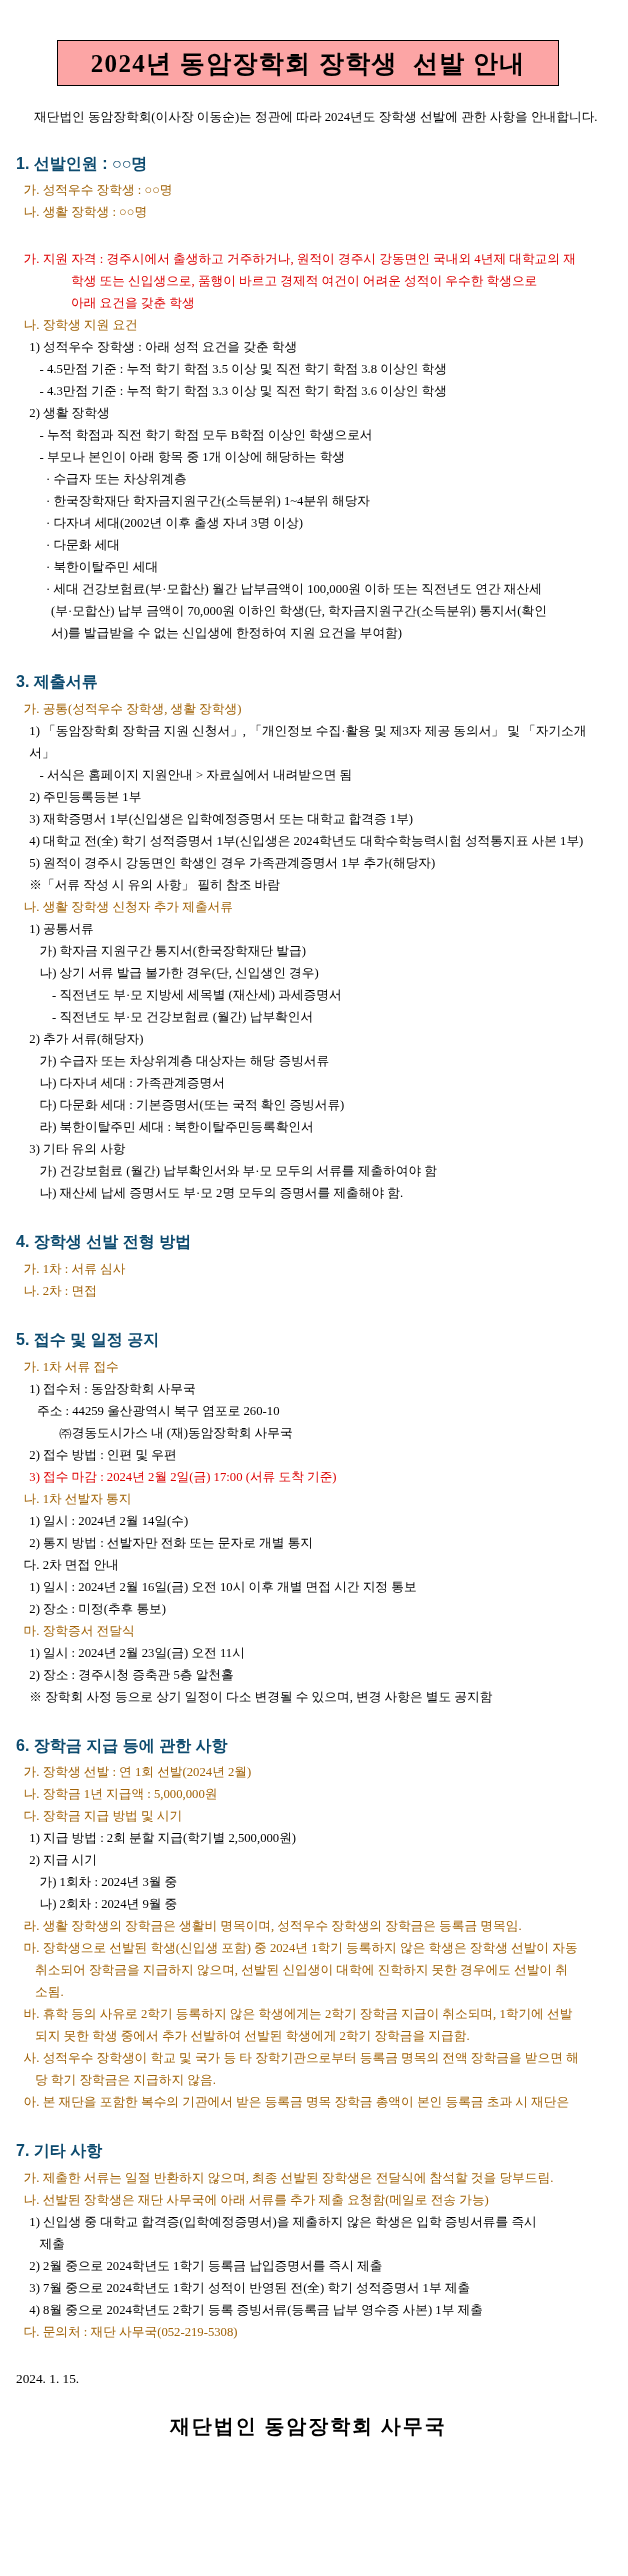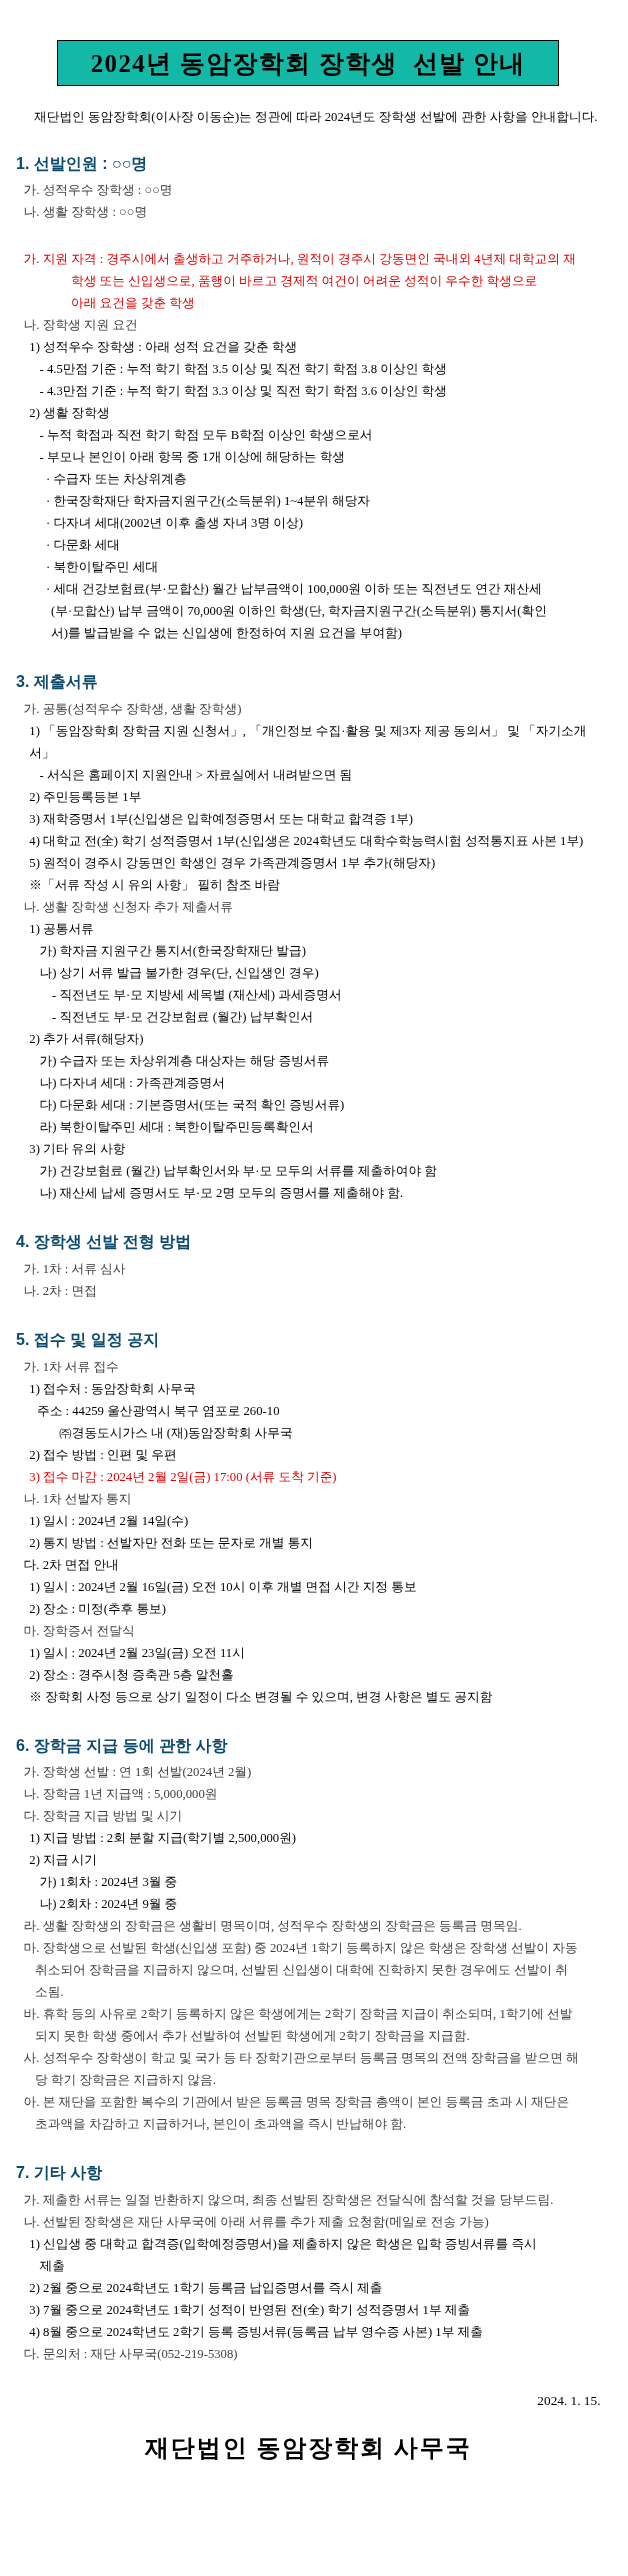--- a/index.html
+++ b/index.html
@@ -4,49 +4,49 @@
 <style>
   html,body{margin:0;padding:0;background:#ffffff;}
   body{
     width:629px;
     font-family:"Liberation Serif","DejaVu Serif",serif;
     color:#000000;
   }
   .page{width:629px;min-height:2576px;box-sizing:border-box;padding:40px 28.5px 38px 16px;}
   .banner{
     width:502px;margin:0 auto;box-sizing:border-box;
-    border:1.9px solid #000;background:#14b8a6;
+    border:1.9px solid #000;background:#fca5a5;
     height:46px;display:flex;align-items:center;justify-content:center;
   }
   .banner-title{
     font-size:25px;font-weight:bold;letter-spacing:1.3px;white-space:pre;color:#000;
   }
   .intro{margin-top:23px;margin-left:18px;font-size:12.7px;line-height:16.5px;}
   .section{margin-top:25px;}
   .sec-heading{
     font-size:16px;font-weight:bold;color:#0c4a6e;line-height:25px;margin-bottom:3.8px;
     font-family:"Liberation Sans","DejaVu Sans",sans-serif;
   }
   .line{font-size:12.7px;line-height:22px;white-space:pre-wrap;color:#000;}
-  .blue{color:#404040;}
+  .blue{color:#a16207;}
   .red{color:#dd0000;}
   .lv-1{margin-left:7.6px;}
   .lv-2{margin-left:13.3px;}
   .lv-3{margin-left:23.5px;}
   .lv-4{margin-left:30px;}
   .lv-5{margin-left:36px;}
   .lv-c1{margin-left:55px;}
   .lv-c2{margin-left:21px;}
   .lv-c3{margin-left:43px;}
   .lv-c4{margin-left:35px;}
   .lv-c6{margin-left:19px;}
   .lv-c7{margin-left:23.5px;}
-  .date-line{margin-top:25px;text-align:right;font-size:13.3px;line-height:22px;}
+  .date-line{margin-top:25px;text-align:left;font-size:13.3px;line-height:22px;}
   .footer-org{
-    margin-top:24px;text-align:center;font-size:24px;font-weight:bold;
+    margin-top:24px;text-align:center;font-size:20px;font-weight:bold;
     letter-spacing:1.9px;line-height:25px;color:#000;
   }
 </style>
 </head>
 <body>
 
 <div class="page">
   <div class="banner">
     <span class="banner-title">2024년 동암장학회 장학생  선발 안내</span>
   </div>
@@ -137,21 +137,20 @@
         <div class="line lv-3">나) 2회차 : 2024년 9월 중</div>
         <div class="line lv-1 blue">라. 생활 장학생의 장학금은 생활비 명목이며, 성적우수 장학생의 장학금은 등록금 명목임.</div>
         <div class="line lv-1 blue">마. 장학생으로 선발된 학생(신입생 포함) 중 2024년 1학기 등록하지 않은 학생은 장학생 선발이 자동</div>
         <div class="line lv-c6 blue">취소되어 장학금을 지급하지 않으며, 선발된 신입생이 대학에 진학하지 못한 경우에도 선발이 취</div>
         <div class="line lv-c6 blue">소됨.</div>
         <div class="line lv-1 blue">바. 휴학 등의 사유로 2학기 등록하지 않은 학생에게는 2학기 장학금 지급이 취소되며, 1학기에 선발</div>
         <div class="line lv-c6 blue">되지 못한 학생 중에서 추가 선발하여 선발된 학생에게 2학기 장학금을 지급함.</div>
         <div class="line lv-1 blue">사. 성적우수 장학생이 학교 및 국가 등 타 장학기관으로부터 등록금 명목의 전액 장학금을 받으면 해</div>
         <div class="line lv-c6 blue">당 학기 장학금은 지급하지 않음.</div>
         <div class="line lv-1 blue">아. 본 재단을 포함한 복수의 기관에서 받은 등록금 명목 장학금 총액이 본인 등록금 초과 시 재단은</div>
-        <div class="line lv-c6 blue">초과액을 차감하고 지급하거나, 본인이 초과액을 즉시 반납해야 함.</div>
       </section>
       <section class="section">
         <div class="sec-heading">7. 기타 사항</div>
         <div class="line lv-1 blue">가. 제출한 서류는 일절 반환하지 않으며, 최종 선발된 장학생은 전달식에 참석할 것을 당부드림.</div>
         <div class="line lv-1 blue">나. 선발된 장학생은 재단 사무국에 아래 서류를 추가 제출 요청함(메일로 전송 가능)</div>
         <div class="line lv-2">1) 신입생 중 대학교 합격증(입학예정증명서)을 제출하지 않은 학생은 입학 증빙서류를 즉시</div>
         <div class="line lv-c7">제출</div>
         <div class="line lv-2">2) 2월 중으로 2024학년도 1학기 등록금 납입증명서를 즉시 제출</div>
         <div class="line lv-2">3) 7월 중으로 2024학년도 1학기 성적이 반영된 전(全) 학기 성적증명서 1부 제출</div>
         <div class="line lv-2">4) 8월 중으로 2024학년도 2학기 등록 증빙서류(등록금 납부 영수증 사본) 1부 제출</div>

